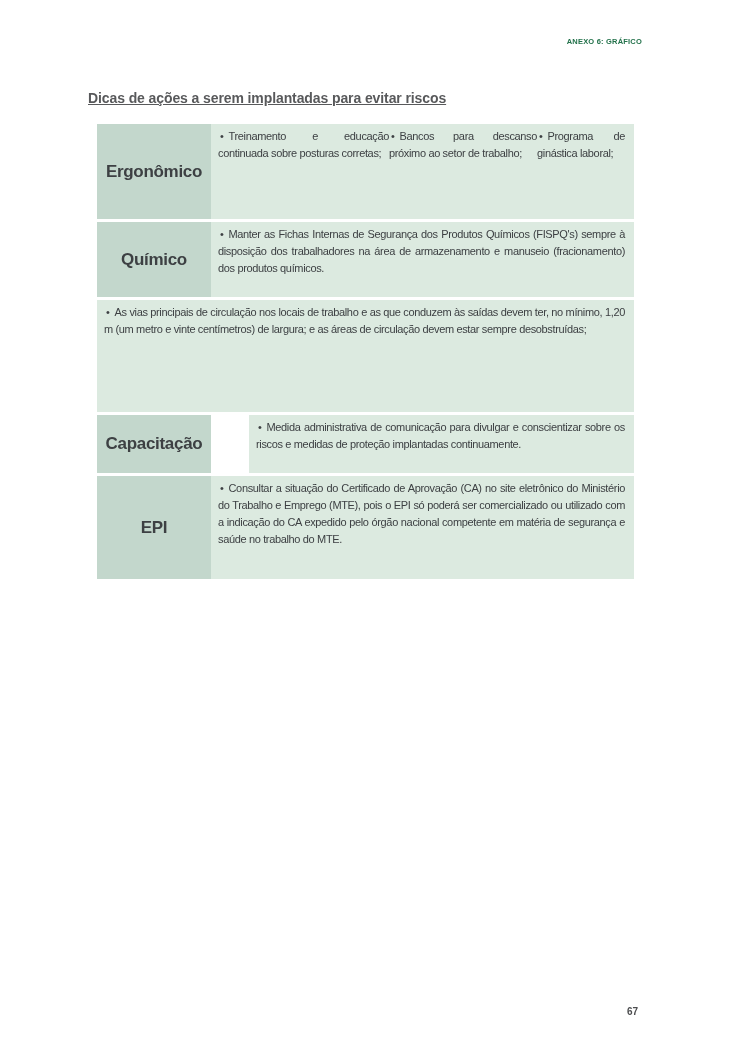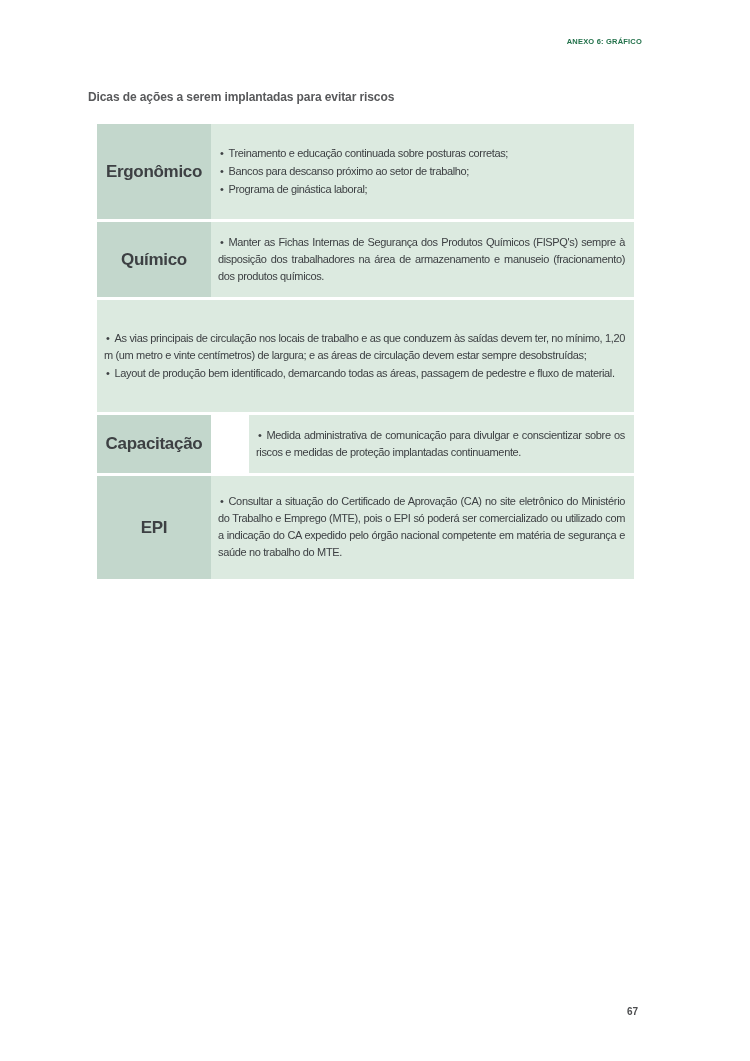--- a/index.html
+++ b/index.html
@@ -17,24 +17,25 @@
     right: 108px;
     font-size: 7.5px;
     font-weight: bold;
     letter-spacing: 0.2px;
     color: var(--header-green, #22714a);
   }
   .page-title {
     position: absolute;
     top: 90px;
     left: 88px;
-    font-size: 12px;
+    font-size: 14px;
     font-weight: bold;
     color: var(--title-gray, #58595b);
     letter-spacing: -0.1px;
+    text-decoration: underline;
   }
   .risk-table {
     position: absolute;
     top: 124px;
     left: 97px;
     width: 537px;
   }
   .risk-row {
     display: flex;
     margin-bottom: 3px;
@@ -53,21 +54,20 @@
     justify-content: center;
     font-size: 17px;
     font-weight: bold;
     letter-spacing: -0.3px;
     color: var(--text-dark, #3d4043);
   }
   .content-cell {
     flex: 1 1 auto;
     background: var(--cell-content, #dceae0);
     display: flex;
-    flex-direction: column;
     justify-content: center;
     padding: 4px 9px 4px 7px;
     box-sizing: border-box;
     overflow: hidden;
   }
   .content-cell p.bullet {
     margin: 0 0 1px 0;
     font-size: 11px;
     line-height: 17px;
     letter-spacing: -0.35px;
@@ -114,21 +114,20 @@
       <span>Químico</span>
     </div>
     <div class="content-cell">
           <p class="bullet">Manter as Fichas Internas de Segurança dos Produtos Químicos (FISPQ's) sempre à disposição dos trabalhadores na área de armazenamento e manuseio (fracionamento) dos produtos químicos.</p>
         </div>
   </div>
 
   <div class="risk-row">
     <div class="content-cell">
           <p class="bullet">As vias principais de circulação nos locais de trabalho e as que conduzem às saídas devem ter, no mínimo, 1,20 m (um metro e vinte centímetros) de largura; e as áreas de circulação devem estar sempre desobstruídas;</p>
-          <p class="bullet">Layout de produção bem identificado, demarcando todas as áreas, passagem de pedestre e fluxo de material.</p>
         </div>
   </div>
 
   <div class="risk-row">
     <div class="category-cell">
       <span>Capacitação</span>
     </div>
     <div class="content-cell">
           <p class="bullet">Medida administrativa de comunicação para divulgar e conscientizar sobre os riscos e medidas de proteção implantadas continuamente.</p>
         </div>

